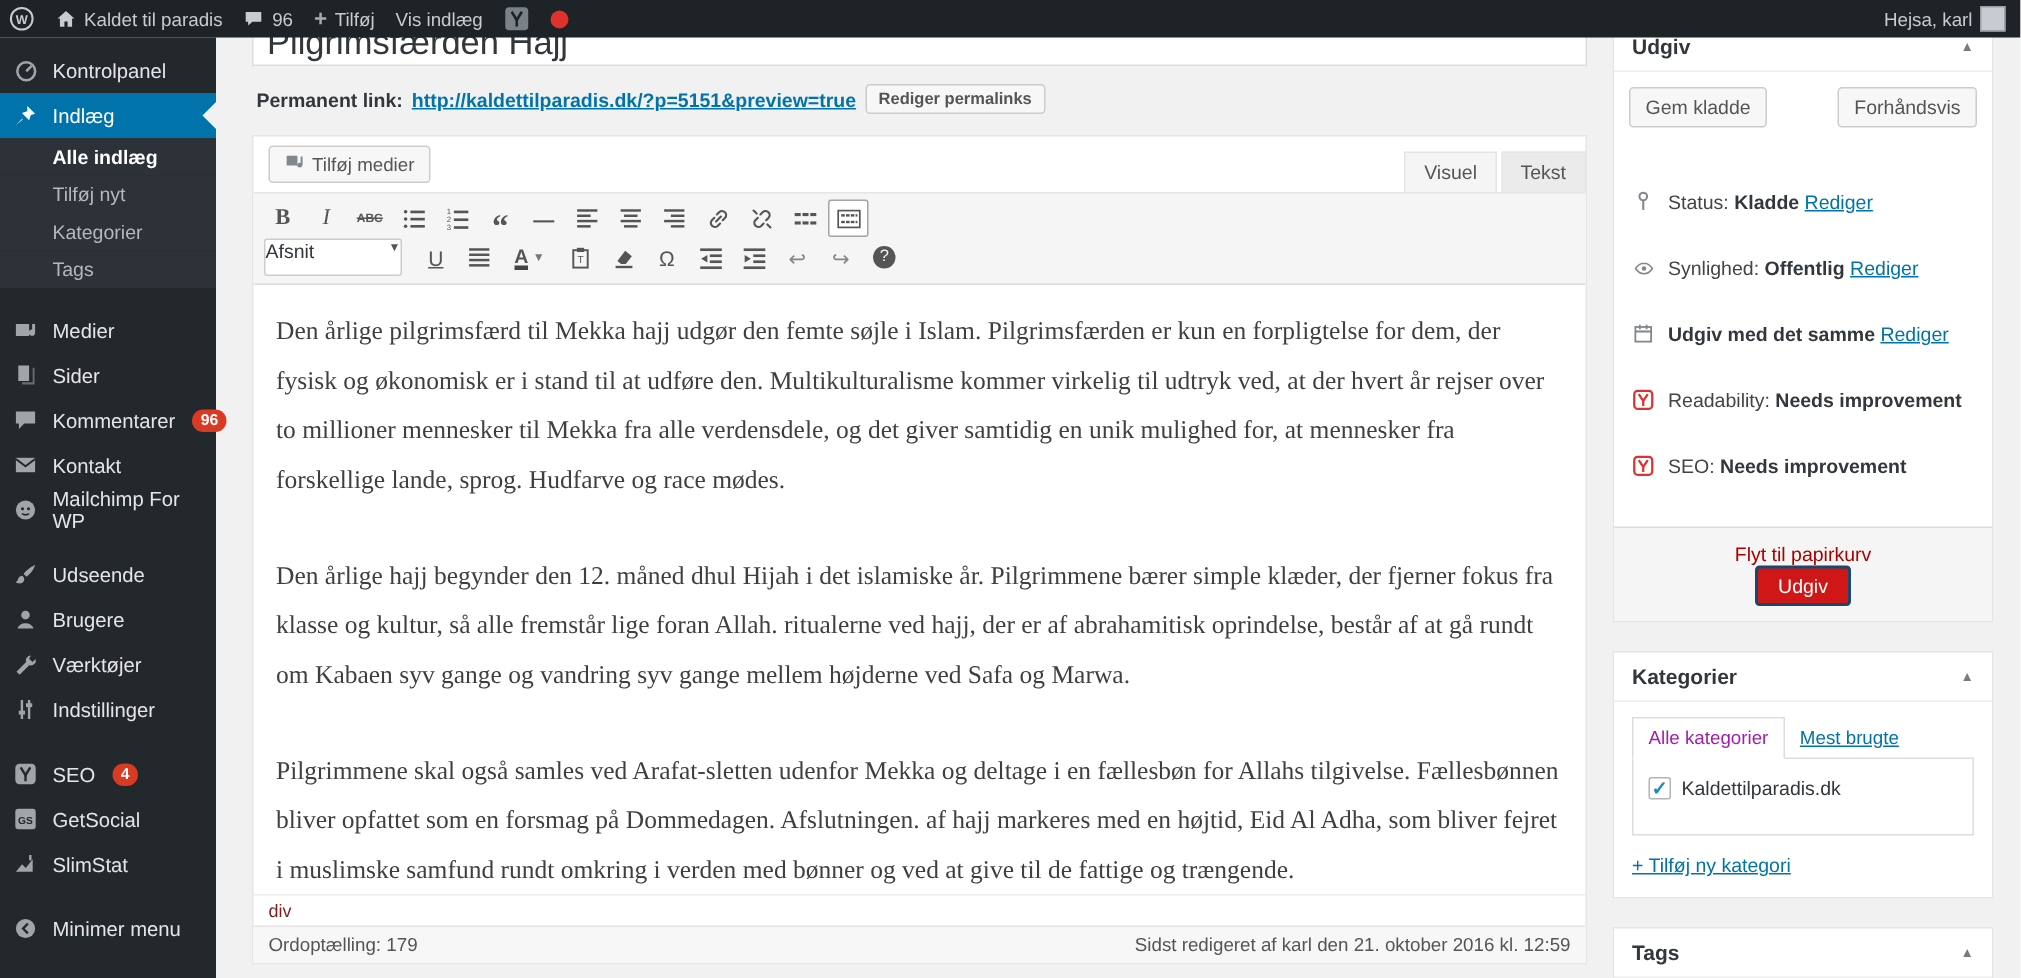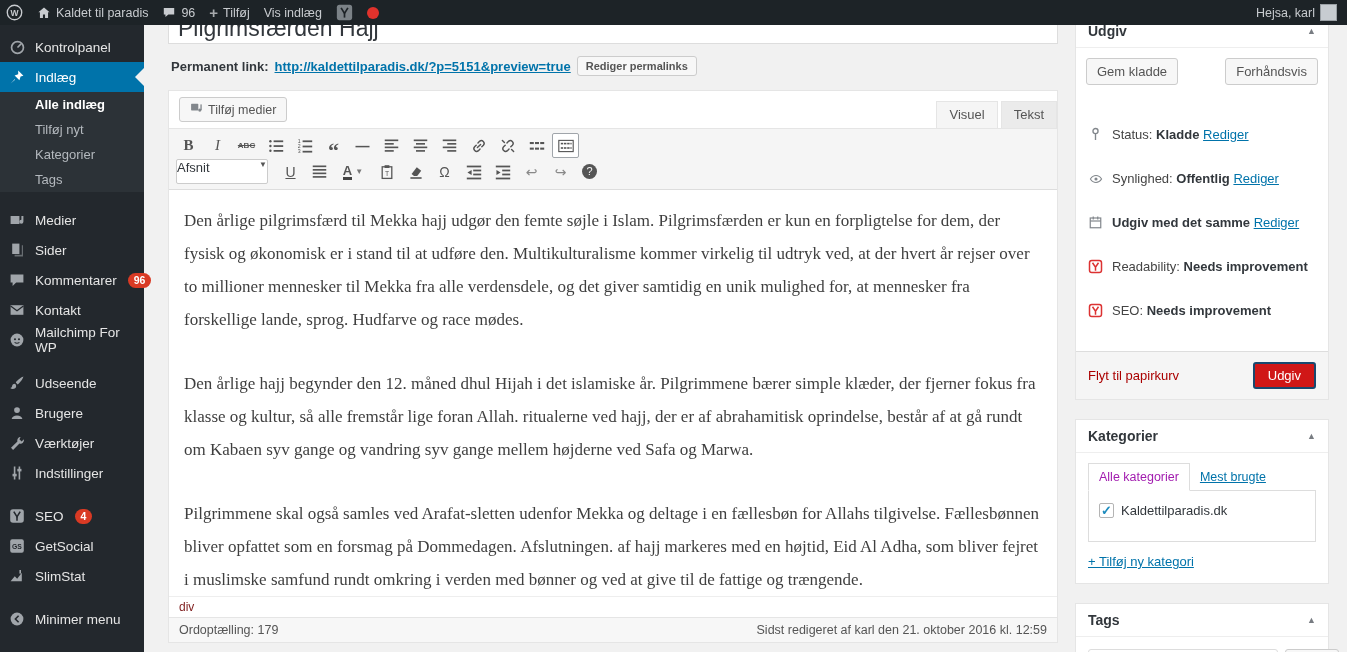--- a/index.html
+++ b/index.html
@@ -124,21 +124,21 @@
   .pb-title { font-size:14px; font-weight:bold; color:#32373c; }
   .pb-toggle { font-size:9px; color:#787c82; }
   #publish-box { margin-top:14px; }
   .minor-actions { padding:10px; display:flex; justify-content:space-between; }
   .misc-section { padding:2px 12px 4px; font-size:13px; color:#444; }
   .misc-row { display:flex; align-items:center; gap:8px; margin:29px 0; }
   .misc-row .icn { flex:0 0 16px; display:flex; }
   .misc-row b { color:#32373c; }
   .major-actions {
     border-top:1px solid #ddd; background:#f5f5f5; padding:10px 12px;
-    display:flex; justify-content:space-between; align-items:center;
+    display:flex; justify-content:flex-end; align-items:center;flex-direction:column;
   }
   #move-trash { color:#a00; font-size:13px; text-decoration:none; }
   #publish-btn {
     background:#d01717; color:#fff; border:2px solid #19486e; border-radius:3px;
     font-size:13px; padding:4px 13px;
   }
   .cat-tabs { margin:10px 12px 0; display:flex; align-items:flex-end; position:relative; z-index:2; }
   .cat-tab-active {
     font-size:12.5px; color:#a21caf; background:#fff; border:1px solid #ddd; border-bottom-color:#fff;
     padding:6px 10px; margin-bottom:-1px;

